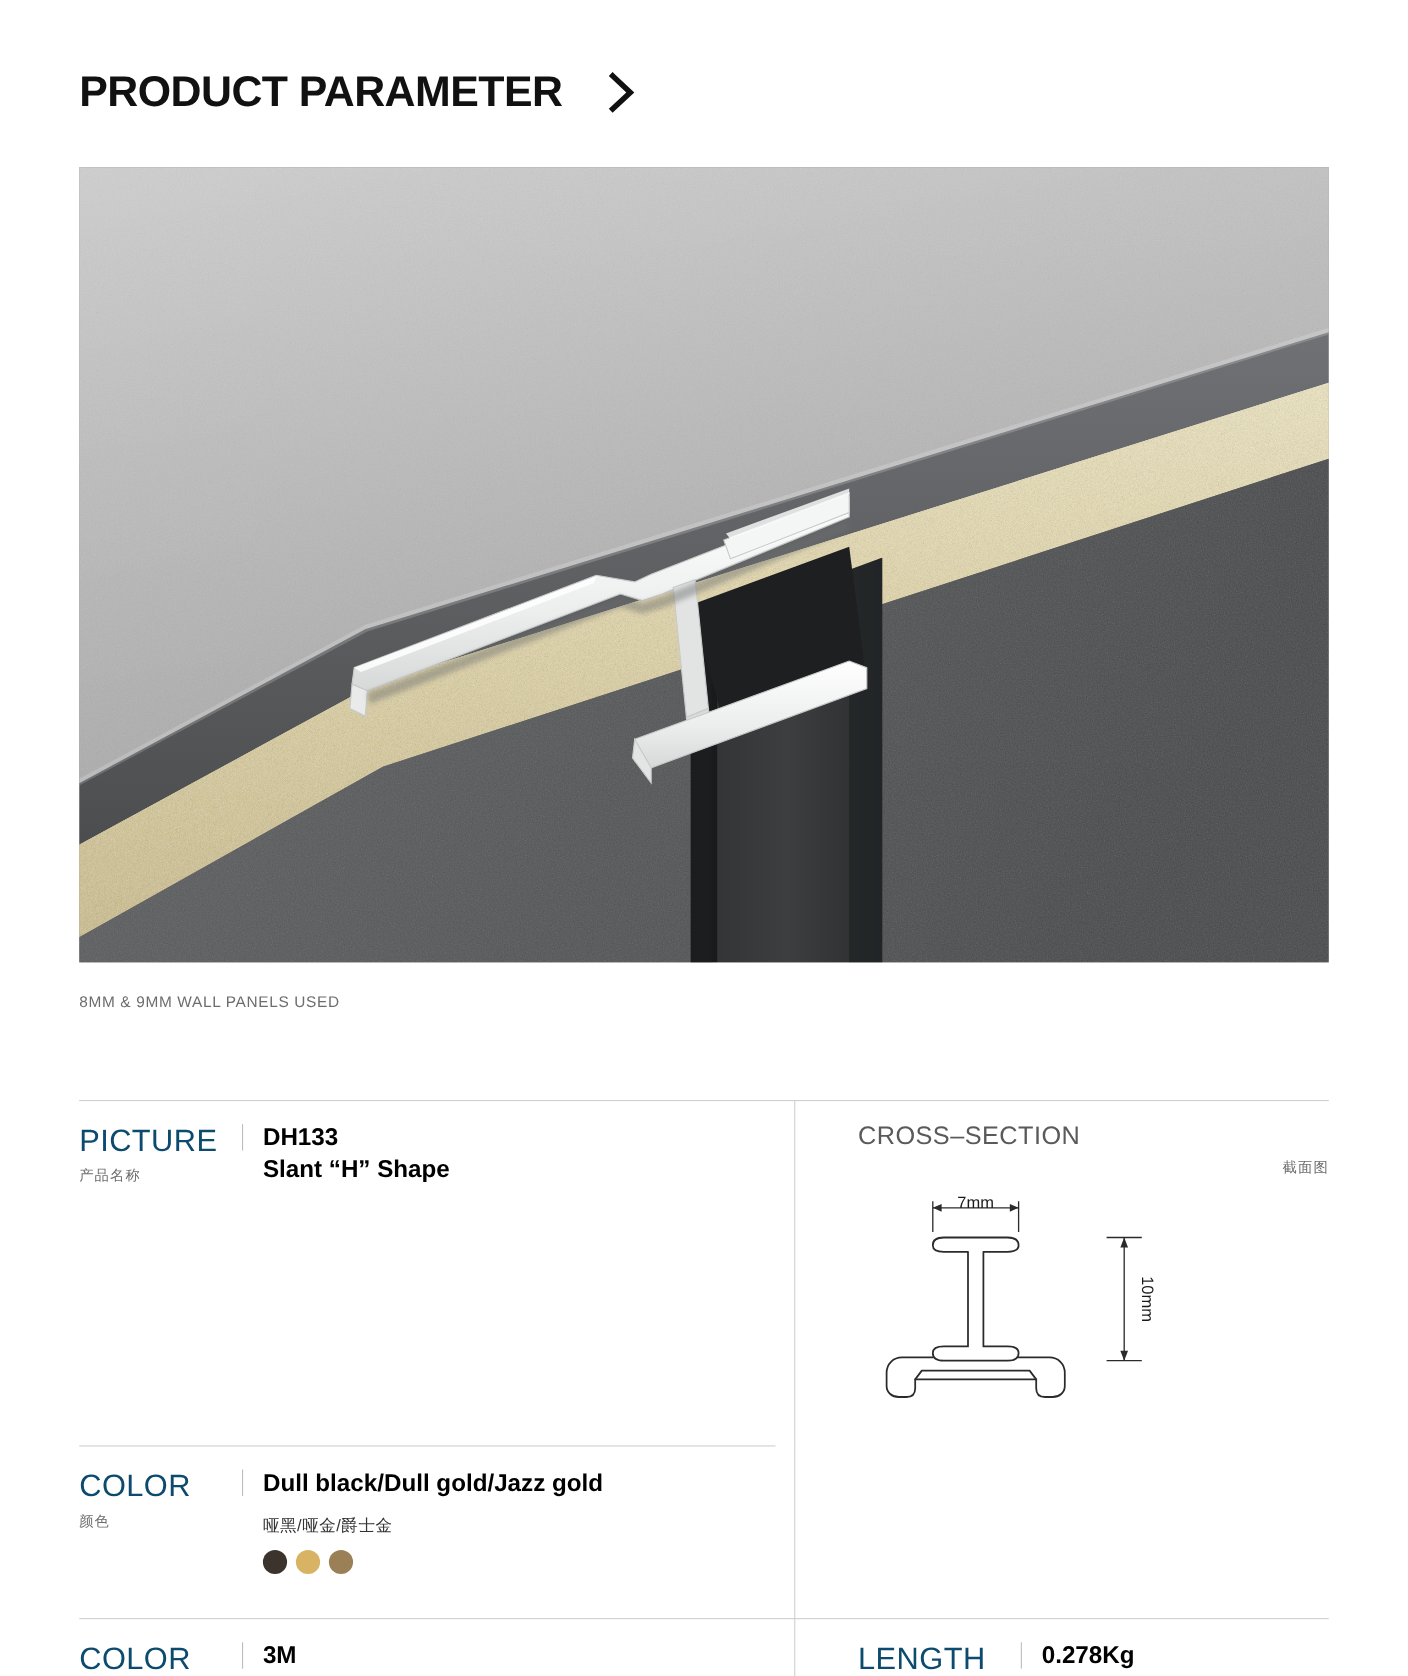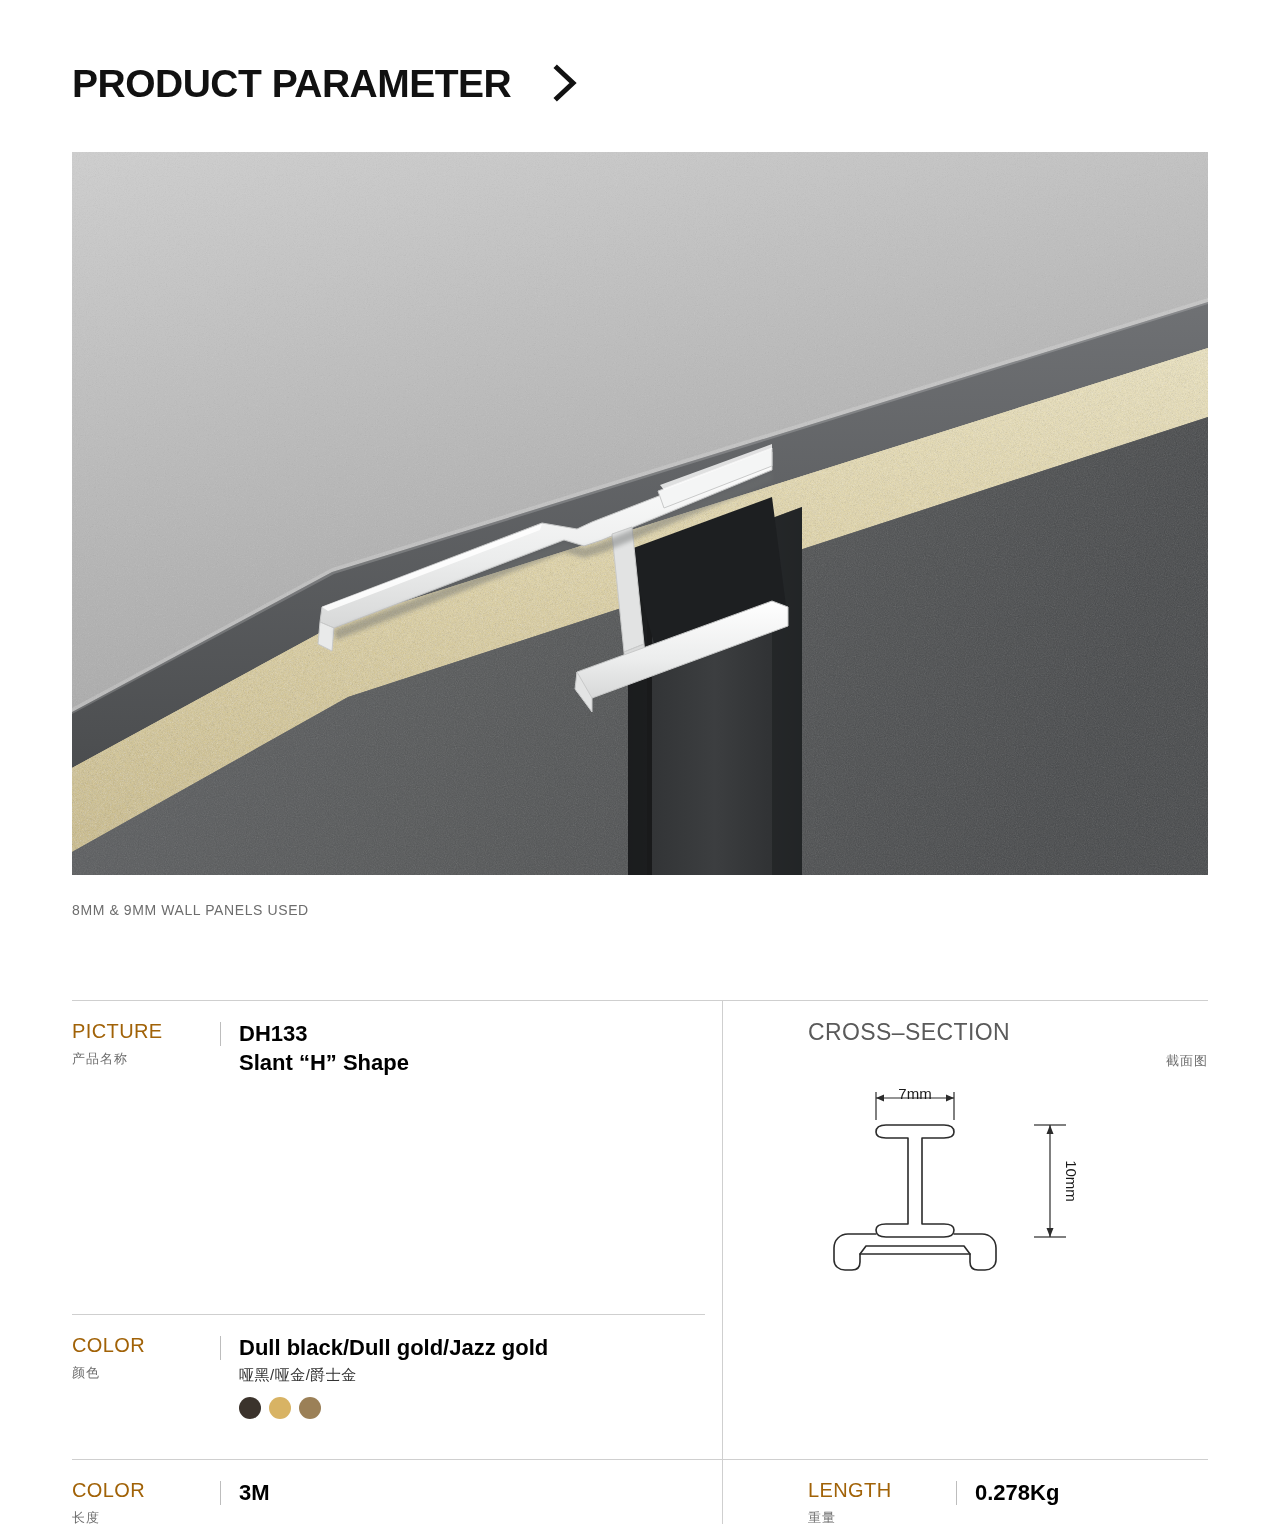--- a/index.html
+++ b/index.html
@@ -16,20 +16,21 @@
     position: relative;
     overflow: hidden;
   }
 
   
   .page-header {
     position: absolute;
     left: 72px;
     top: 64px;
     display: flex;
+    align-items: center;
     gap: 42px;
   }
   .page-title {
     font-size: 39px;
     font-weight: bold;
     letter-spacing: -0.5px;
     line-height: 1;
     color: #111111;
     white-space: nowrap;
   }
@@ -69,21 +70,21 @@
   }
   .spec-row {
     display: flex;
   }
   .spec-cell {
     position: relative;
     padding-top: 18px;
     padding-bottom: 20px;
   }
   .cell-left  { width: 650px; padding-right: 24px; }
-  .cell-right { width: 486px; padding-left: 86px; }
+  .cell-right { width: 486px; padding-left: 58px; }
 
   .rule-top {
     border-top: 1px solid #cfcfcf;
   }
   .vdivider {
     position: absolute;
     left: 650px;
     top: 0;
     width: 1px;
     background: #cfcfcf;
@@ -91,22 +92,22 @@
 
   .field {
     display: flex;
     align-items: flex-start;
   }
   .field-labels {
     width: 148px;
     flex: 0 0 148px;
   }
   .field-label-en {
-    font-size: 20px;
-    color: #a16207;
+    font-size: 28px;
+    color: #0c4a6e;
     letter-spacing: 0.4px;
     line-height: 1.25;
     white-space: nowrap;
   }
   .field-label-cn {
     font-size: 13px;
     color: #6d6d6d;
     margin-top: 6px;
     letter-spacing: 1px;
   }
@@ -121,21 +122,21 @@
   .field-values { flex: 1; }
   .value-en {
     font-size: 22px;
     font-weight: bold;
     color: #000000;
     line-height: 1.32;
   }
   .value-cn {
     font-size: 15px;
     color: #333333;
-    margin-top: 4px;
+    margin-top: 16px;
     letter-spacing: 0.5px;
   }
   .swatches {
     display: flex;
     gap: 8px;
     margin-top: 12px;
   }
   .swatch {
     width: 22px;
     height: 22px;

